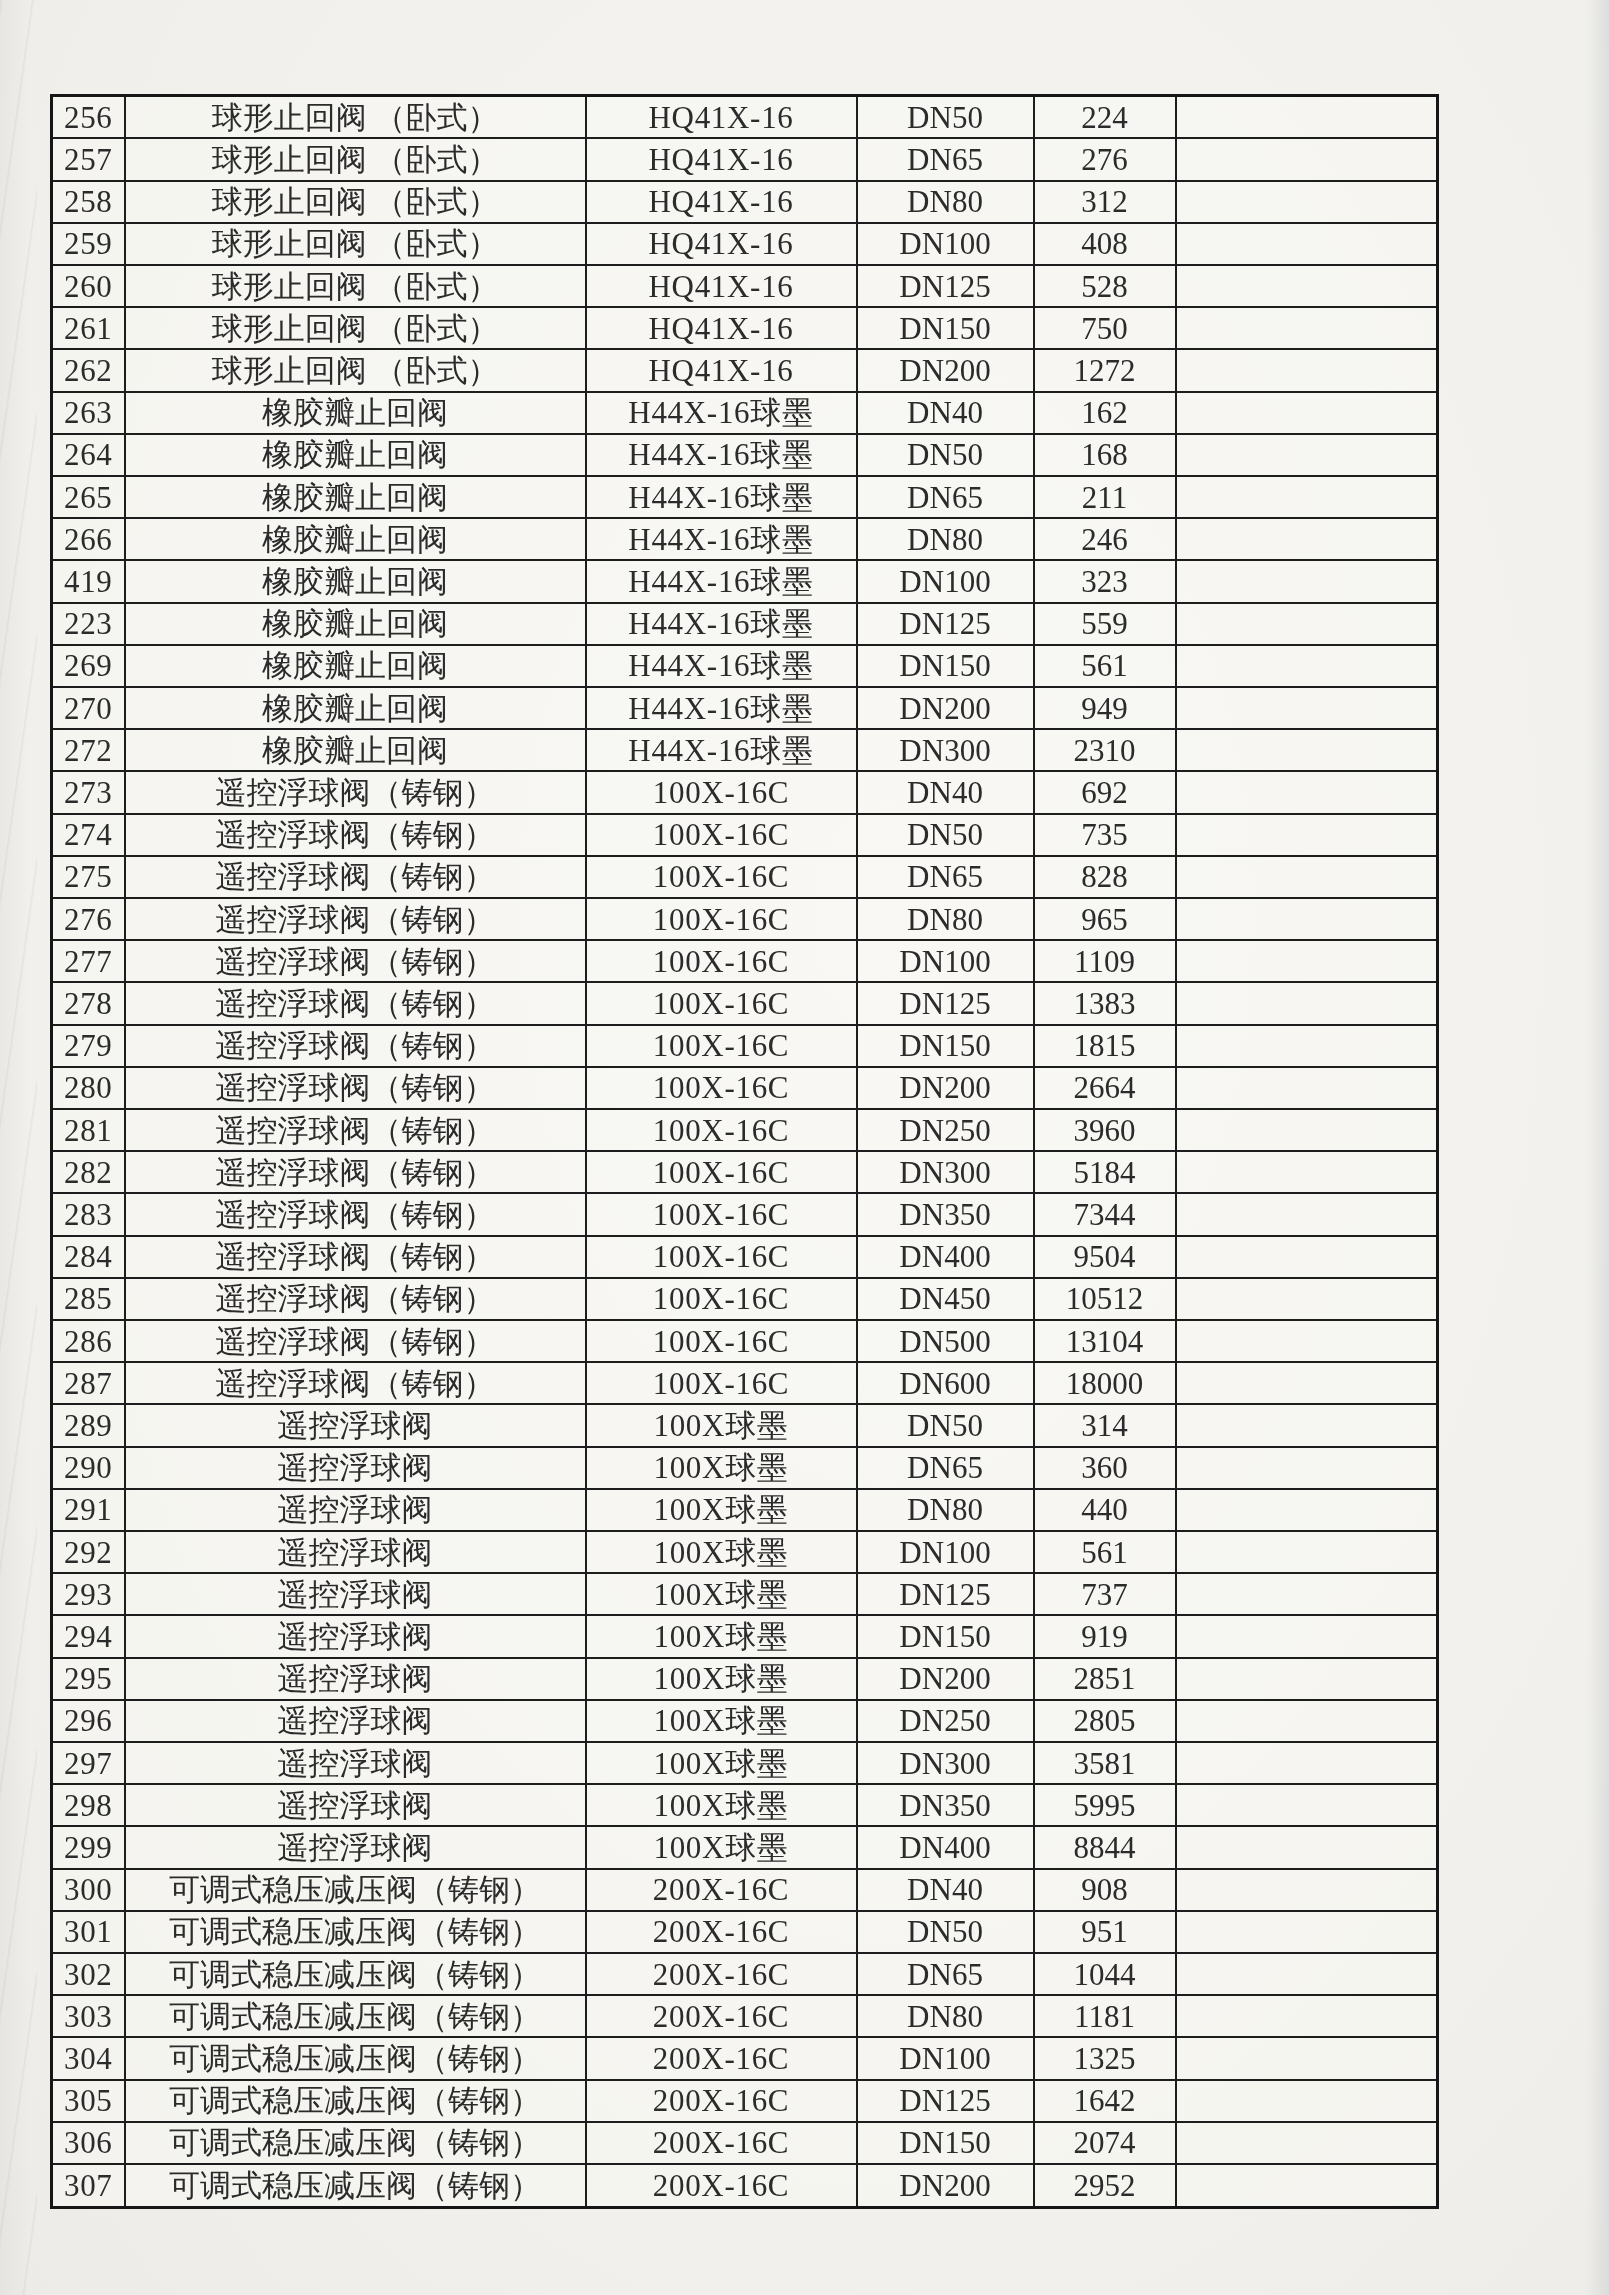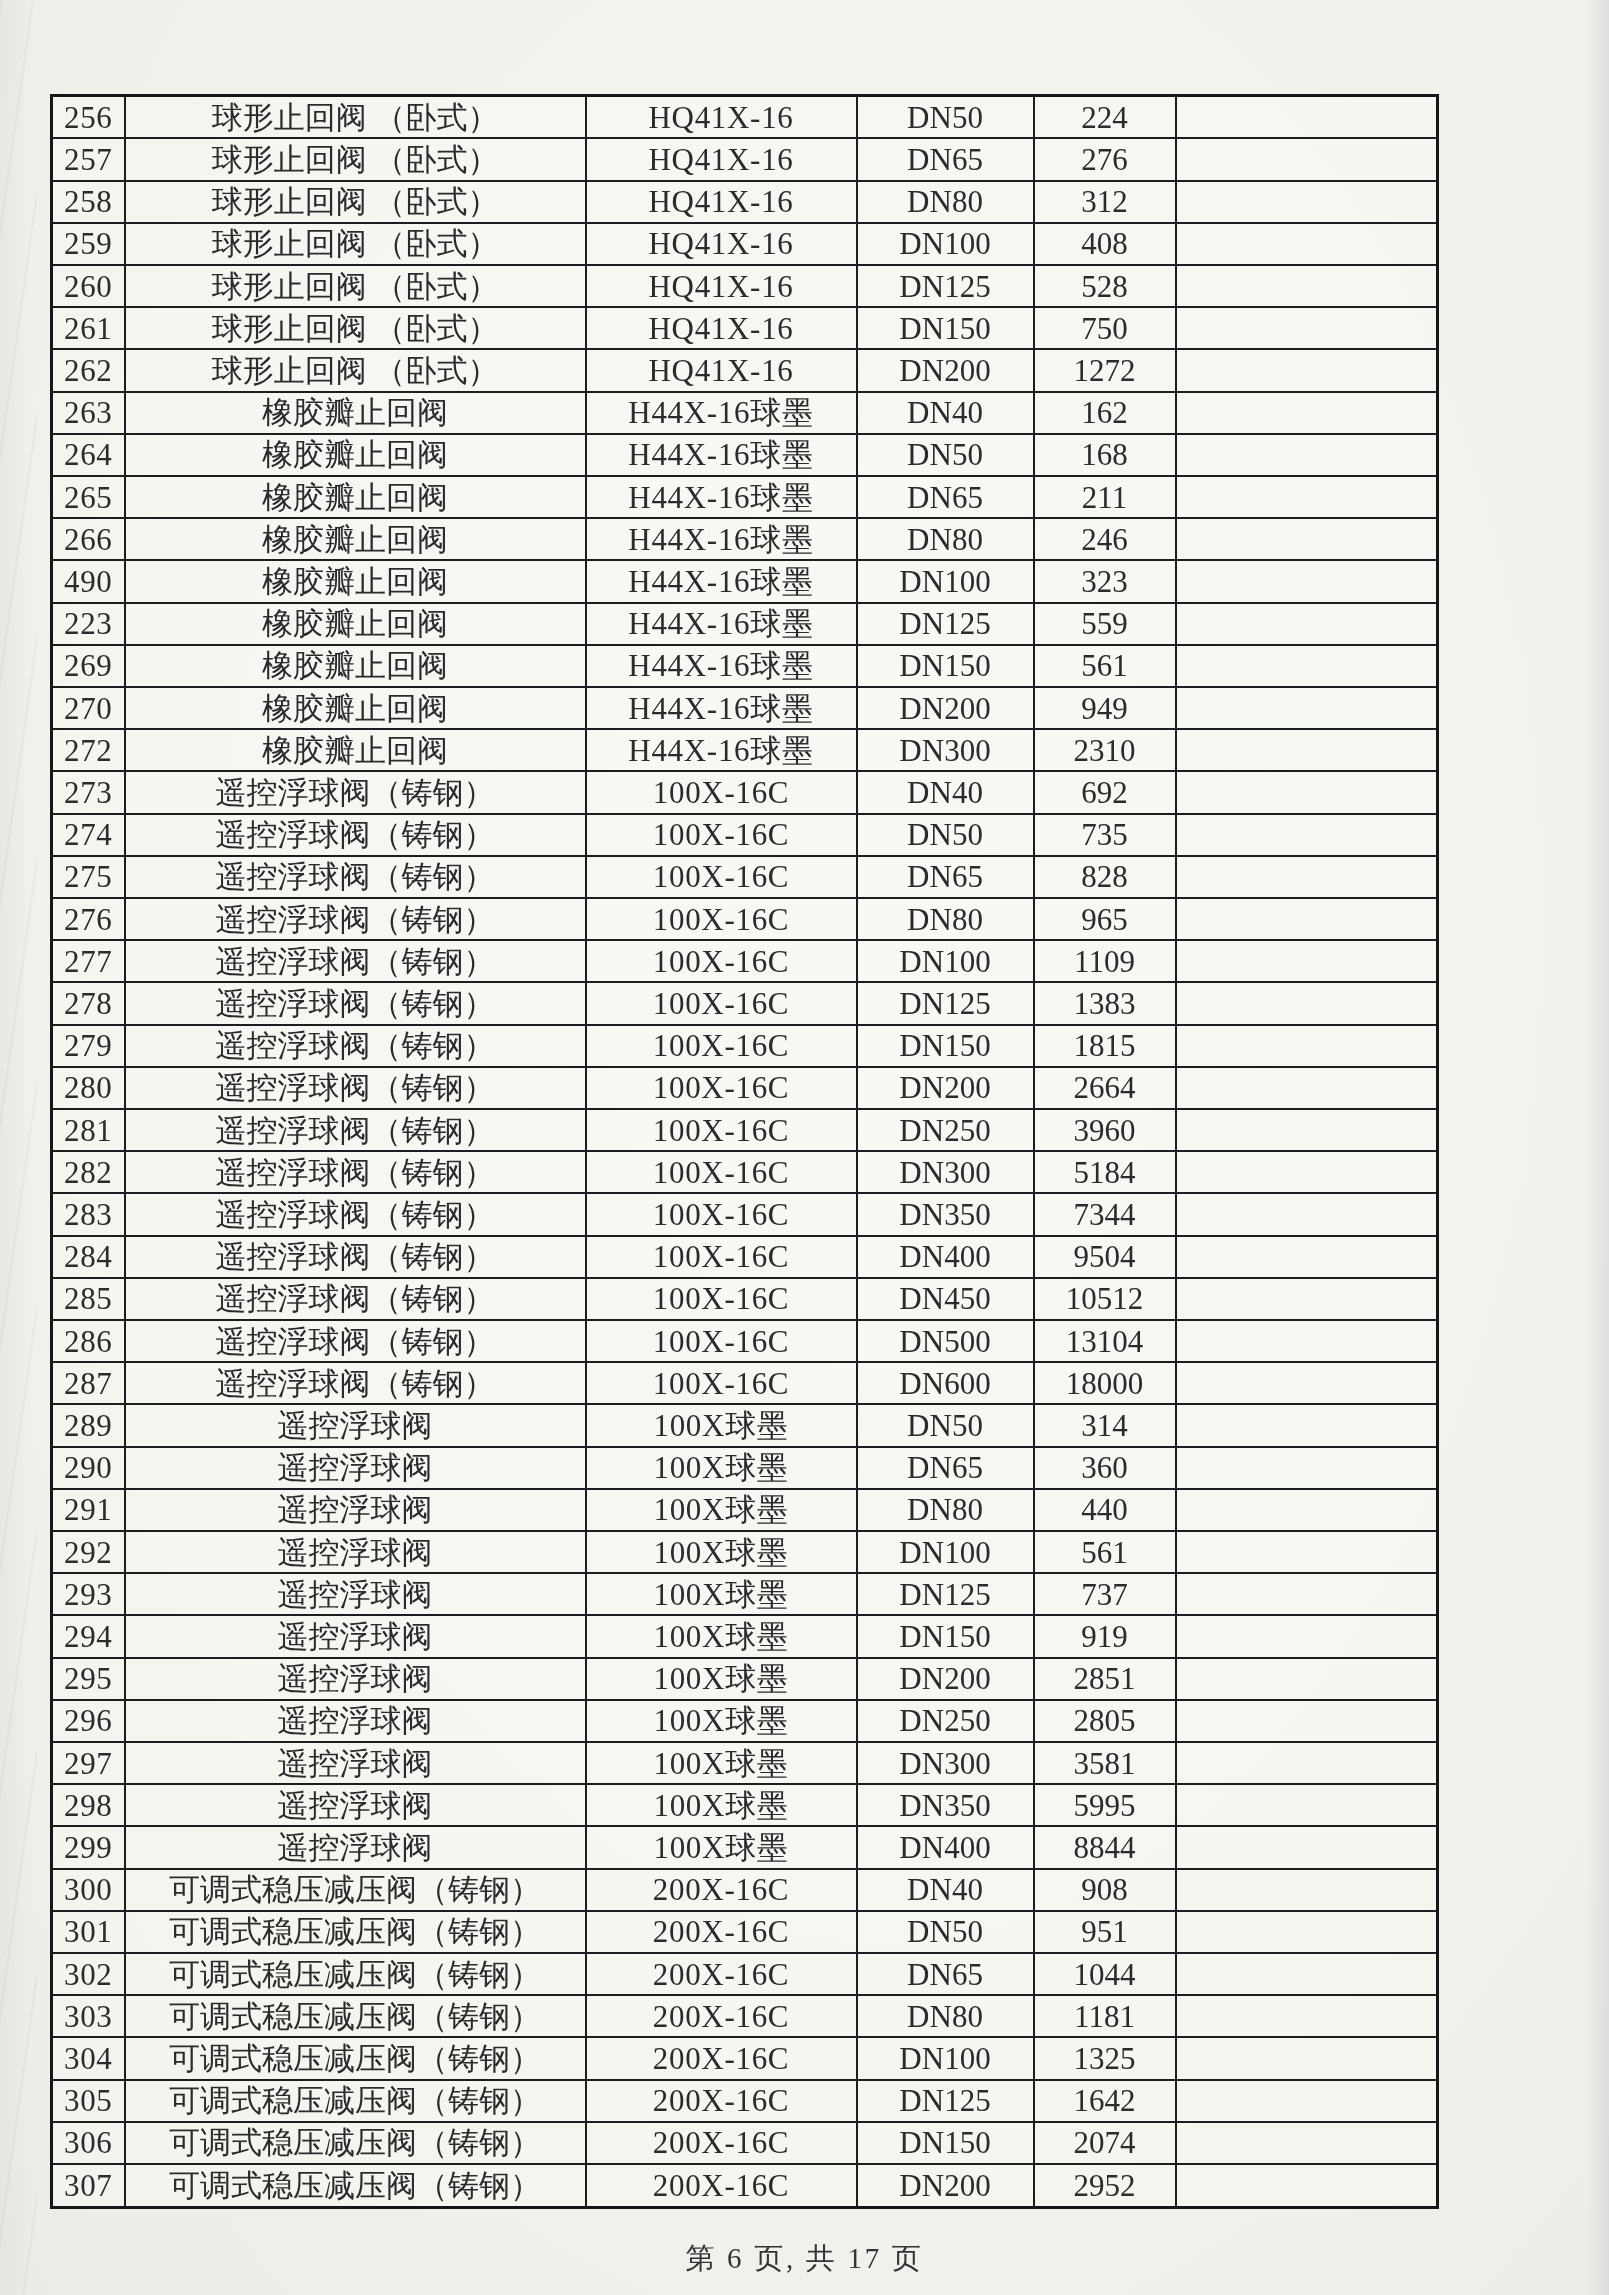--- a/index.html
+++ b/index.html
@@ -176,21 +176,21 @@
         </tr>
         <tr>
           <td class="c-idx">266</td>
           <td class="c-name">橡胶瓣止回阀</td>
           <td class="c-model">H44X-16球墨</td>
           <td class="c-size">DN80</td>
           <td class="c-price">246</td>
           <td class="c-empty"></td>
         </tr>
         <tr>
-          <td class="c-idx">490</td>
+          <td class="c-idx">419</td>
           <td class="c-name">橡胶瓣止回阀</td>
           <td class="c-model">H44X-16球墨</td>
           <td class="c-size">DN100</td>
           <td class="c-price">323</td>
           <td class="c-empty"></td>
         </tr>
         <tr>
           <td class="c-idx">223</td>
           <td class="c-name">橡胶瓣止回阀</td>
           <td class="c-model">H44X-16球墨</td>
@@ -490,16 +490,15 @@
           <td class="c-idx">307</td>
           <td class="c-name">可调式稳压减压阀（铸钢）</td>
           <td class="c-model">200X-16C</td>
           <td class="c-size">DN200</td>
           <td class="c-price">2952</td>
           <td class="c-empty"></td>
         </tr>
       </tbody>
   </table>
 
-  <div class="page-footer">第 6 页, 共 17 页</div>
 
 </div>
 
 
 </body></html>

